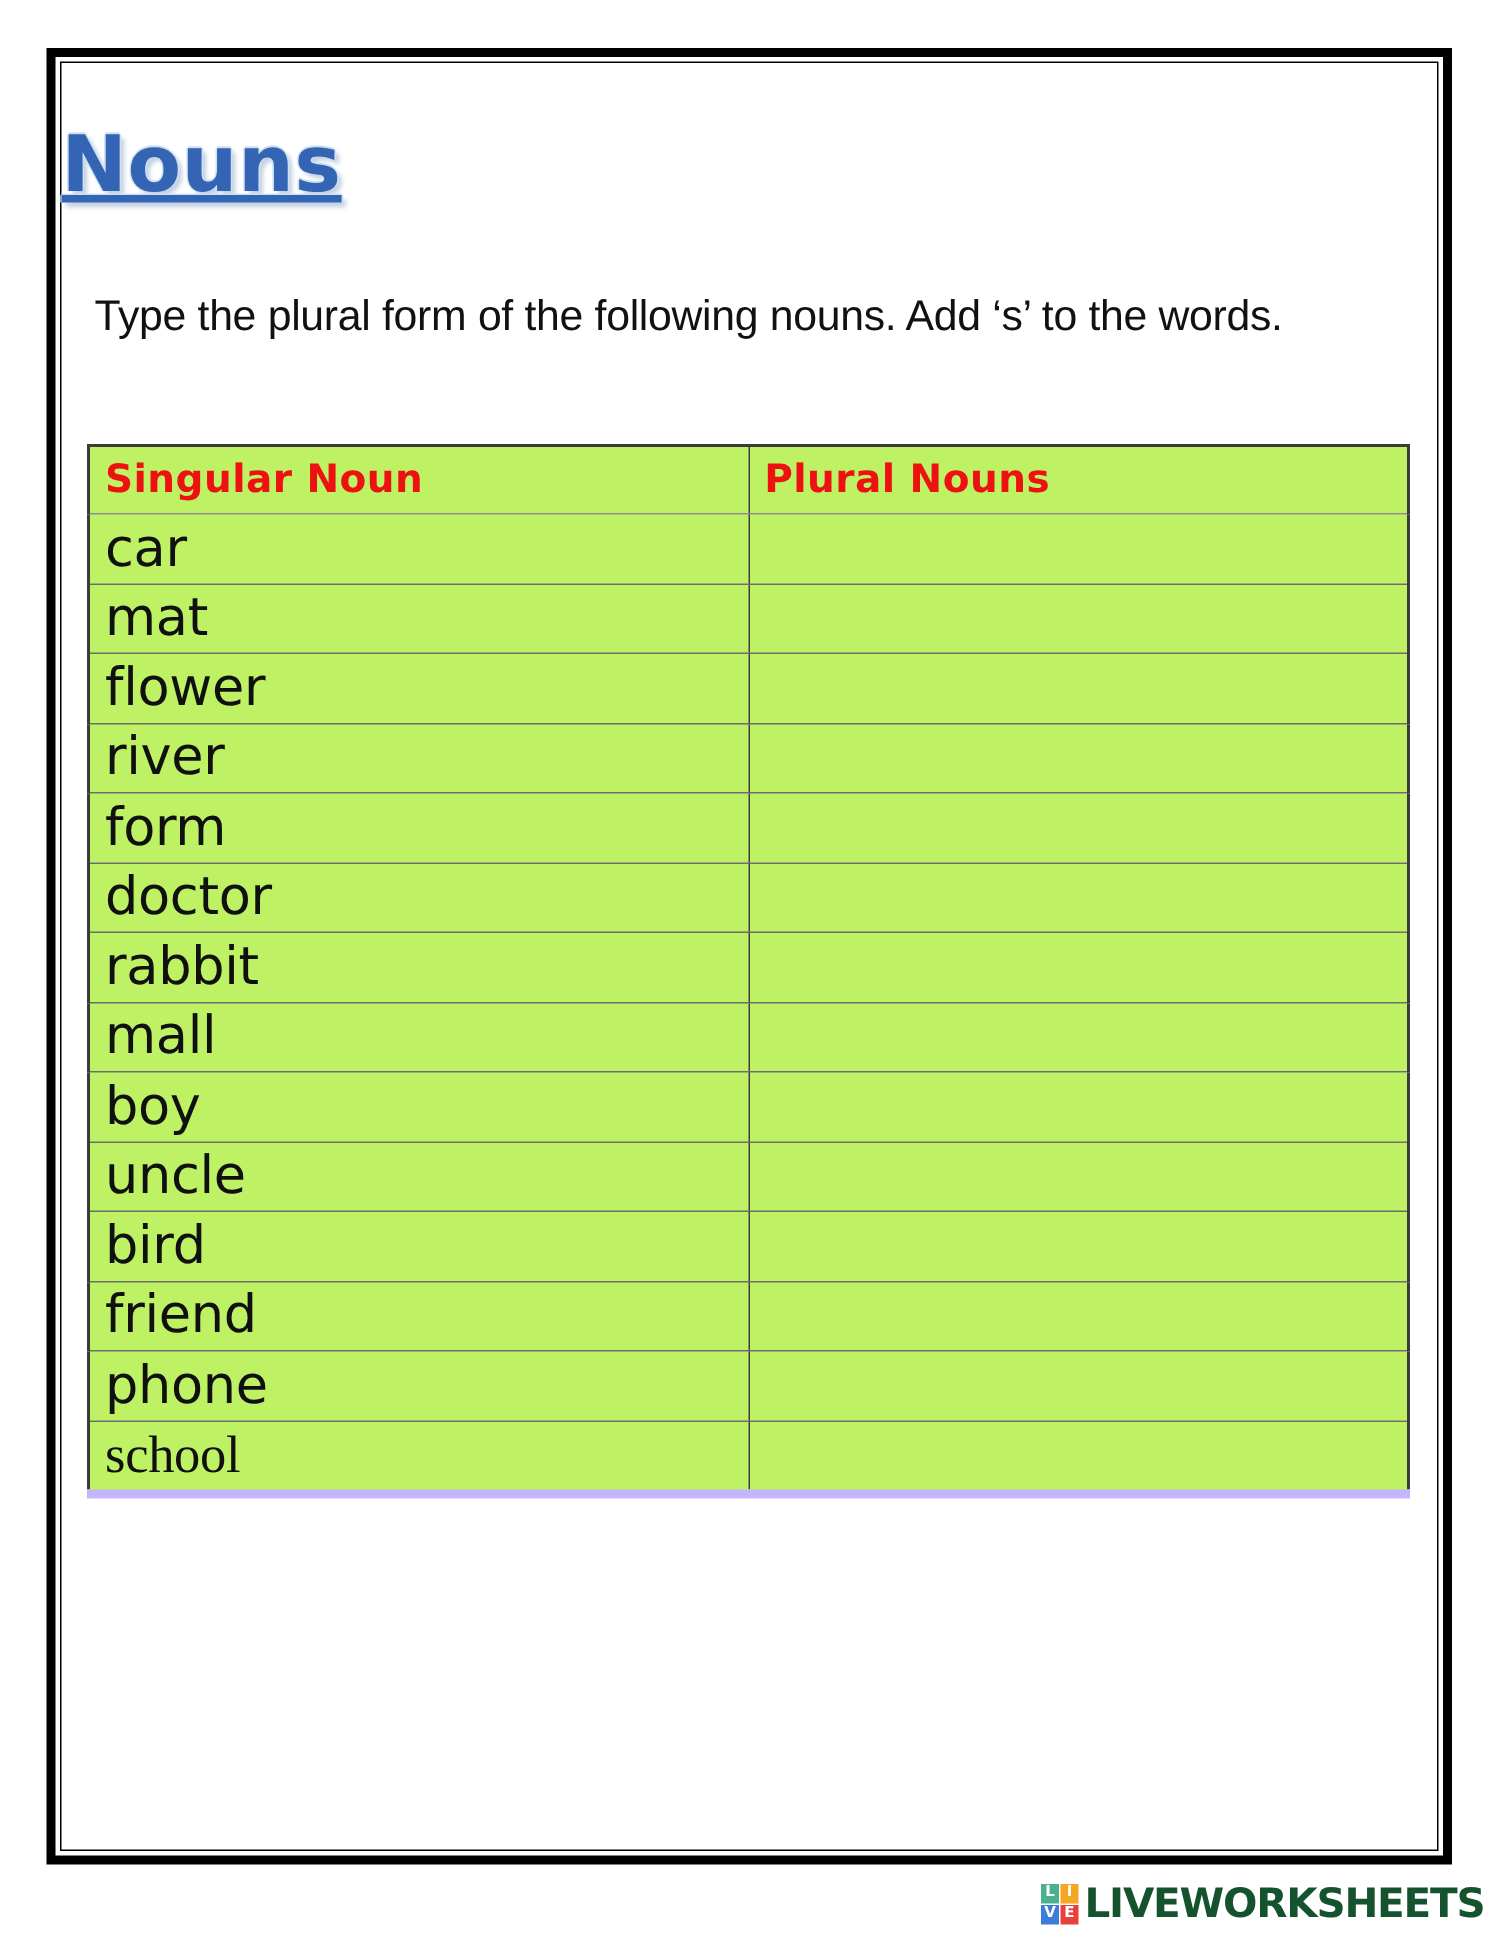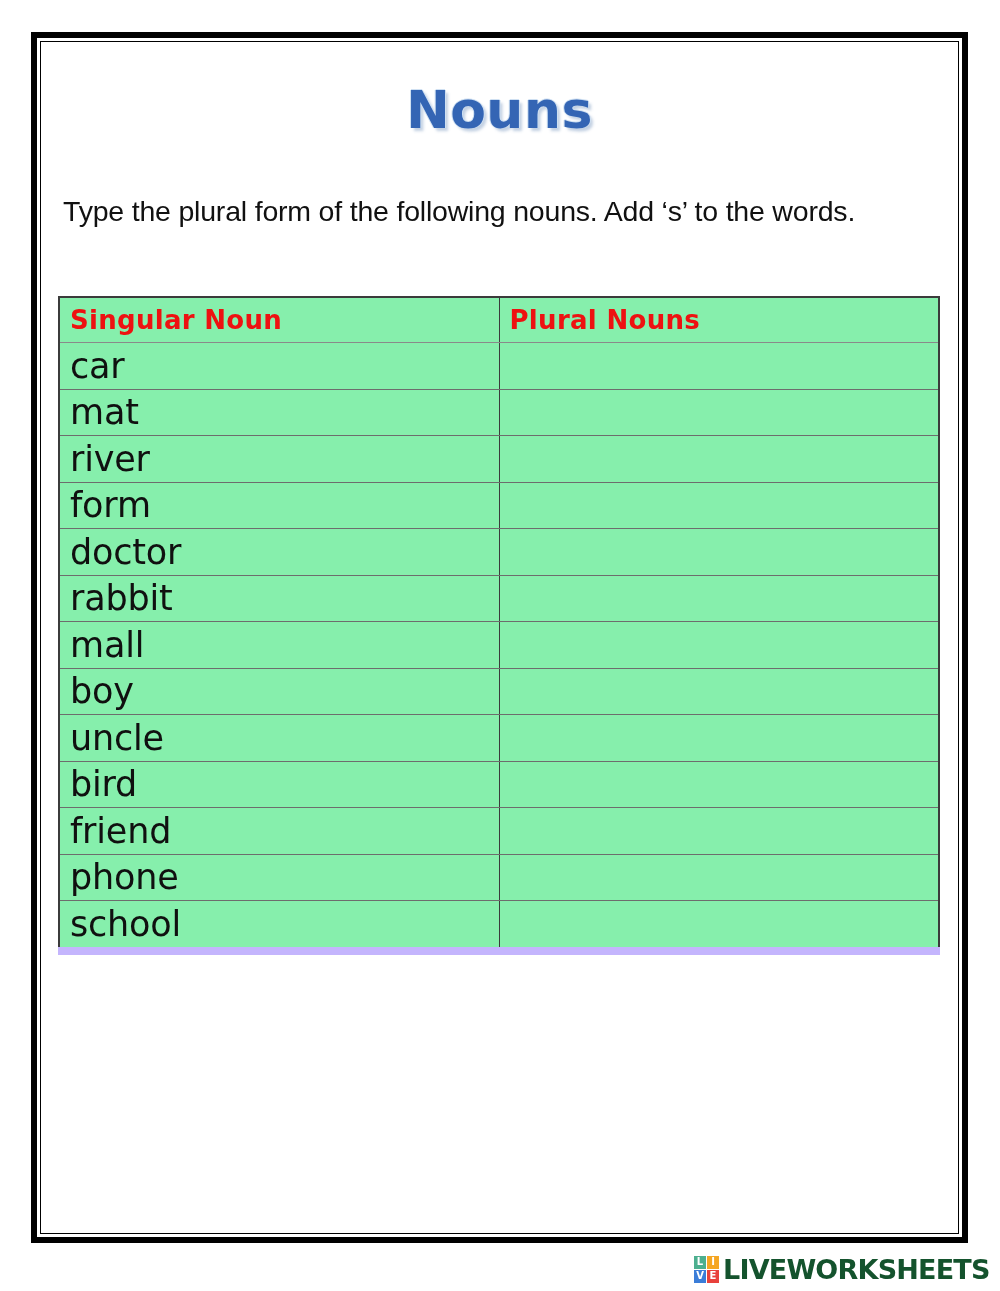--- a/index.html
+++ b/index.html
@@ -53,31 +53,32 @@
     height: 1191px;
     box-sizing: border-box;
   }
 
   
   #worksheet-title {
     position: absolute;
     left: 0;
     top: 38px;
     width: 917px;
-    text-align: center;
+    text-align: left;
     font-family: "DejaVu Sans", sans-serif;
     font-size: 52px;
     font-weight: bold;
     letter-spacing: 0.5px;
     color: #3465b4;
     text-shadow:
        1px 0 0 #cfe0f2,
       -1px 0 0 #cfe0f2,
        0 -1px 0 #cfe0f2,
        3px 3px 3px rgba(120,150,190,0.45);
+    text-decoration: underline;
   }
 
   
   #instruction-text {
     position: absolute;
     left: 22px;
     top: 145px;
     width: 880px;
     font-family: Liberation Sans, sans-serif;
     font-size: 28.5px;
@@ -97,21 +98,21 @@
   }
   #nouns-table col.col-singular { width: 440px; }
   #nouns-table col.col-plural   { width: 440px; }
 
   #nouns-table th,
   #nouns-table td {
     border: 1px solid #6d6d6d;
     padding: 0 0 0 10px;
     margin: 15px;
     vertical-align: middle;
-    background: #86efac;
+    background: #bef264;
   }
   #nouns-table th {
     height: 44px;
     font-family: "DejaVu Sans", sans-serif;
     font-size: 26px;
     font-weight: bold;
     color: #ee1111;
     text-align: left;
     letter-spacing: 0.3px;
   }
@@ -121,21 +122,22 @@
     font-size: 35px;
     font-weight: normal;
     color: #101010;
     text-align: left;
     letter-spacing: -0.2px;
   }
   #nouns-table td.answer-cell {
     padding: 0;
   }
   #nouns-table tbody tr:last-child td {
-    border-bottom: 8px solid #c4b5fd;
+    border-bottom: 6px solid #c4b5fd;
+    font-family: Liberation Serif, serif;
   }
   
   #nouns-table th:first-child,
   #nouns-table td:first-child {
     border-left: 2px solid #3b3b3b;
     border-right: 1.5px solid #3b3b3b;
   }
   #nouns-table th:last-child,
   #nouns-table td:last-child {
     border-right: 2px solid #3b3b3b;
@@ -208,20 +210,24 @@
           <th style="color: rgb(238, 17, 17);">Plural Nouns</th>
         </tr>
       </thead>
       <tbody id="nouns-table-body">
         <tr>
           <td>car</td>
           <td class="answer-cell"></td>
         </tr>
         <tr>
           <td>mat</td>
+          <td class="answer-cell"></td>
+        </tr>
+        <tr>
+          <td>flower</td>
           <td class="answer-cell"></td>
         </tr>
         <tr>
           <td>river</td>
           <td class="answer-cell"></td>
         </tr>
         <tr>
           <td>form</td>
           <td class="answer-cell"></td>
         </tr>

